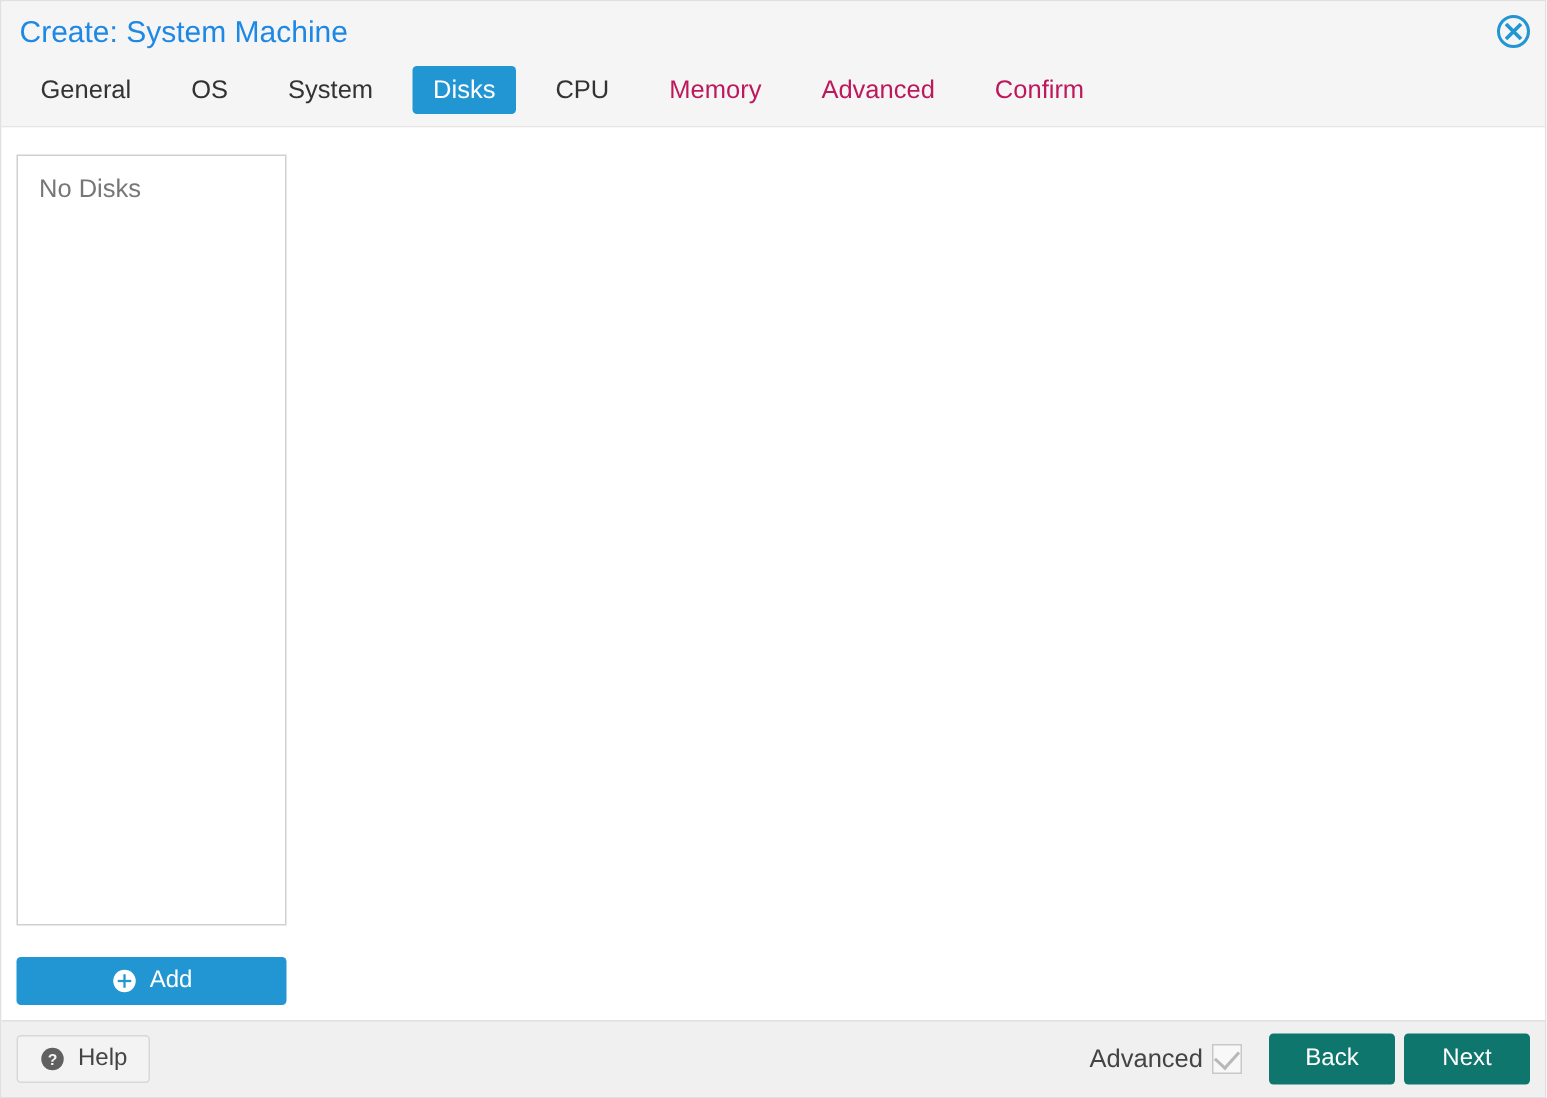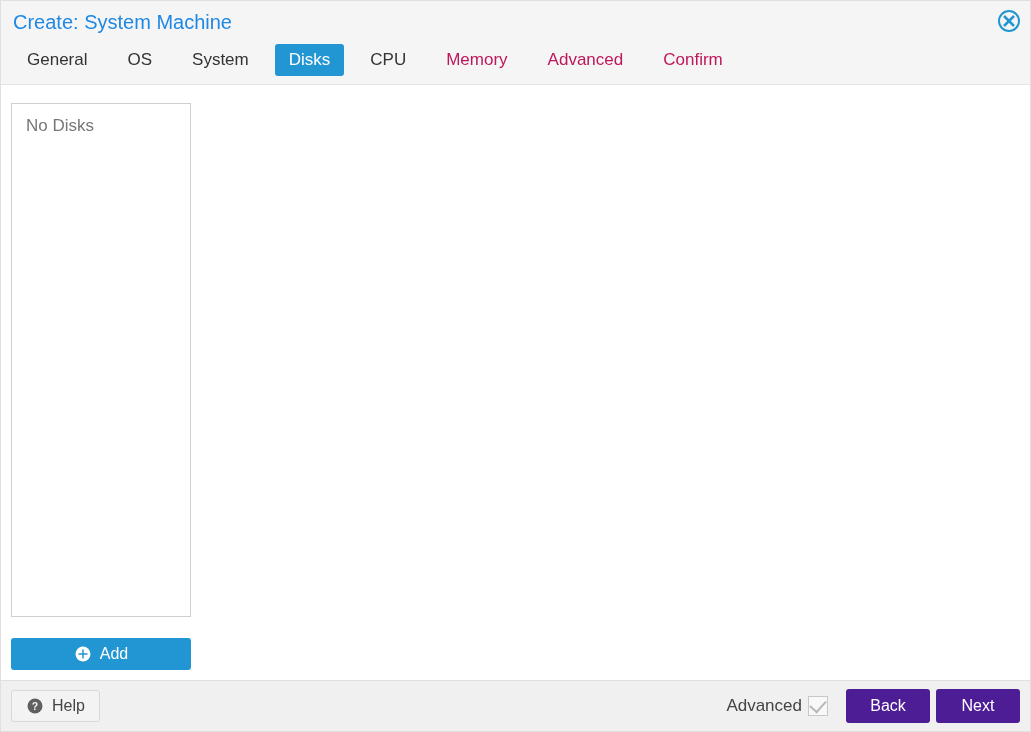--- a/index.html
+++ b/index.html
@@ -165,21 +165,21 @@
       position: absolute;
       left: 4px;
       top: 0px;
       width: 8px;
       height: 13px;
       border: solid #b8b8b8;
       border-width: 0 2.5px 2.5px 0;
       transform: rotate(42deg);
     }
     .nav-btn {
-      background: #4c1d95;
+      background: #0f766e;
       color: #fff;
       border: none;
       border-radius: 3px;
       padding: 8px 24px;
       font-size: 16px;
       cursor: pointer;
       margin-left: 6px;
       min-width: 84px;
     }
   </style>

